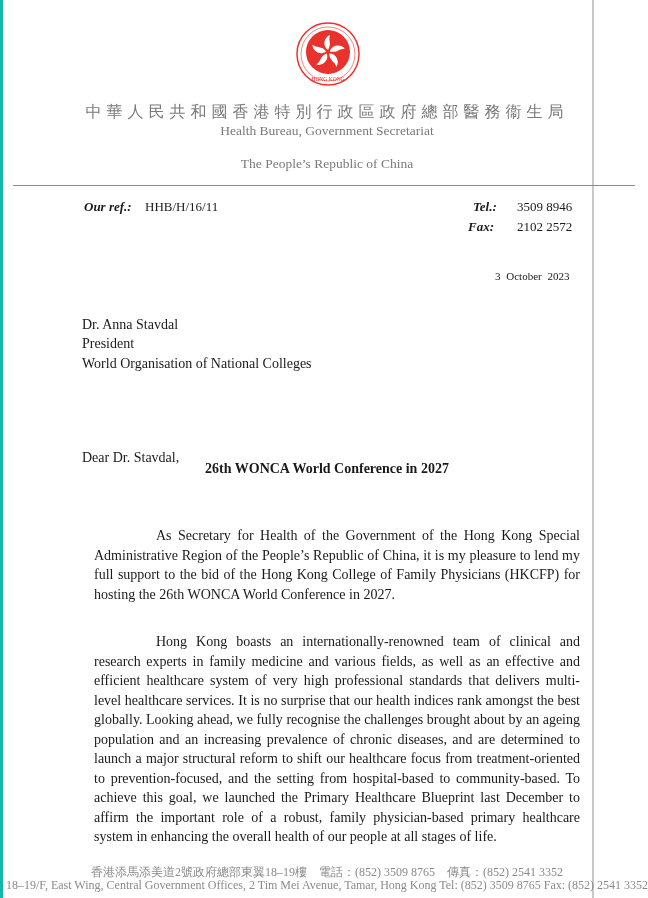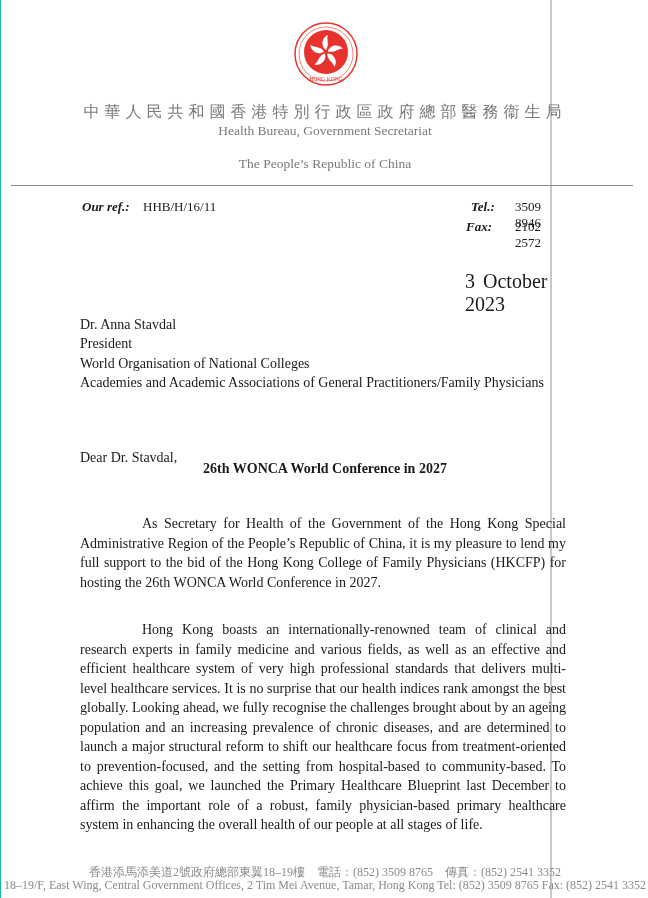--- a/index.html
+++ b/index.html
@@ -4,45 +4,45 @@
 <style>
   html, body { margin: 0; padding: 0; }
   body {
     width: 648px; height: 898px; overflow: hidden;
     background: #ffffff;
     font-family: "Liberation Serif", "DejaVu Serif", serif;
     color: #1a1a1a;
     position: relative;
   }
   .page {
-    position: absolute; left: 0; top: 0; width: 552px; height: 898px;
-    border-left: 1px solid #14b8a6; border-right: 2px solid #c8c8c8;
+    position: absolute; left: 0; top: 0; width: 594px; height: 898px;
+    border-left: 3px solid #14b8a6; border-right: 2px solid #c8c8c8;
     box-sizing: border-box;
     text-decoration: underline;
   }
   .emblem { position: absolute; left: 289px; top: 21px; width: 72px; height: 66px; }
   .letterhead { position: absolute; left: 0; width: 648px; text-align: center; color: #7a7a7a; }
   .lh-chinese { top: 102px; font-size: 16px; letter-spacing: 5px; }
   .lh-en1 { top: 123px; font-size: 13.5px; }
   .lh-en2 { top: 140px; font-size: 13.5px; }
   .lh-en3 { top: 156px; font-size: 13.5px; }
   .hr { position: absolute; left: 10px; top: 185px; width: 622px; height: 1px; background: #8a8a8a; }
   .ref-label { position: absolute; left: 81px; top: 199px; font-size: 13px; font-weight: bold; font-style: italic; }
   .ref-value { position: absolute; left: 142px; top: 199px; font-size: 13px; }
   .tel-label { position: absolute; left: 470px; top: 199px; font-size: 13px; font-weight: bold; font-style: italic; }
   .tel-value { position: absolute; left: 514px; top: 199px; font-size: 13px; }
   .fax-label { position: absolute; left: 465px; top: 219px; font-size: 13px; font-weight: bold; font-style: italic; }
   .fax-value { position: absolute; left: 514px; top: 219px; font-size: 13px; }
-  .date { position: absolute; left: 464px; top: 270px; font-size: 20px; word-spacing: 3px; }
+  .date { position: absolute; left: 492px; top: 270px; font-size: 11px; word-spacing: 3px; }
   .addr { position: absolute; left: 79px; font-size: 14px; }
   .salutation { position: absolute; left: 79px; top: 423px; font-size: 14px; margin-top: 27px; }
   .subject { position: absolute; left: 0; width: 648px; text-align: center; top: 461px; font-size: 14px; font-weight: bold; }
   .para {
     position: absolute; left: 79px; width: 486px; font-size: 14px; line-height: 19.5px;
-    text-align: justify; text-indent: 62px; margin: 0;
+    text-align: justify; text-indent: 62px; margin: 12px;
   }
   .p1 { top: 514px; }
   .p2 { top: 620px; }
   .footer { position: absolute; left: 0; width: 648px; text-align: center; color: #8a8a8a; font-size: 12px; }
   .f1 { top: 864px; }
   .f2 { top: 878px; }
 </style>
 </head>
 <body>
 
@@ -73,21 +73,20 @@
   <div class="tel-label">Tel.:</div>
   <div class="tel-value">3509 8946</div>
   <div class="fax-label">Fax:</div>
   <div class="fax-value">2102 2572</div>
 
   <div class="date">3 October 2023</div>
 
   <div class="addr" style="top:317px">Dr. Anna Stavdal</div>
   <div class="addr" style="top:336px">President</div>
   <div class="addr" style="top:356px">World Organisation of National Colleges</div>
-  <div class="addr" style="top:375px">Academies and Academic Associations of General Practitioners/Family Physicians</div>
 
   <div class="salutation">Dear Dr. Stavdal,</div>
 
   <div class="subject">26th WONCA World Conference in 2027</div>
 
   <p class="para p1">As Secretary for Health of the Government of the Hong Kong Special Administrative Region of the People’s Republic of China, it is my pleasure to lend my full support to the bid of the Hong Kong College of Family Physicians (HKCFP) for hosting the 26th WONCA World Conference in 2027.</p>
   <p class="para p2">Hong Kong boasts an internationally-renowned team of clinical and research experts in family medicine and various fields, as well as an effective and efficient healthcare system of very high professional standards that delivers multi-level healthcare services.   It is no surprise that our health indices rank amongst the best globally.   Looking ahead, we fully recognise the challenges brought about by an ageing population and an increasing prevalence of chronic diseases, and are determined to launch a major structural reform to shift our healthcare focus from treatment-oriented to prevention-focused, and the setting from hospital-based to community-based.   To achieve this goal, we launched the Primary Healthcare Blueprint last December to affirm the important role of a robust, family physician-based primary healthcare system in enhancing the overall health of our people at all stages of life.</p>
 
   <div class="footer f1">香港添馬添美道2號政府總部東翼18–19樓　電話：(852) 3509 8765　傳真：(852) 2541 3352</div>
   <div class="footer f2">18–19/F, East Wing, Central Government Offices, 2 Tim Mei Avenue, Tamar, Hong Kong   Tel: (852) 3509 8765   Fax: (852) 2541 3352</div>

